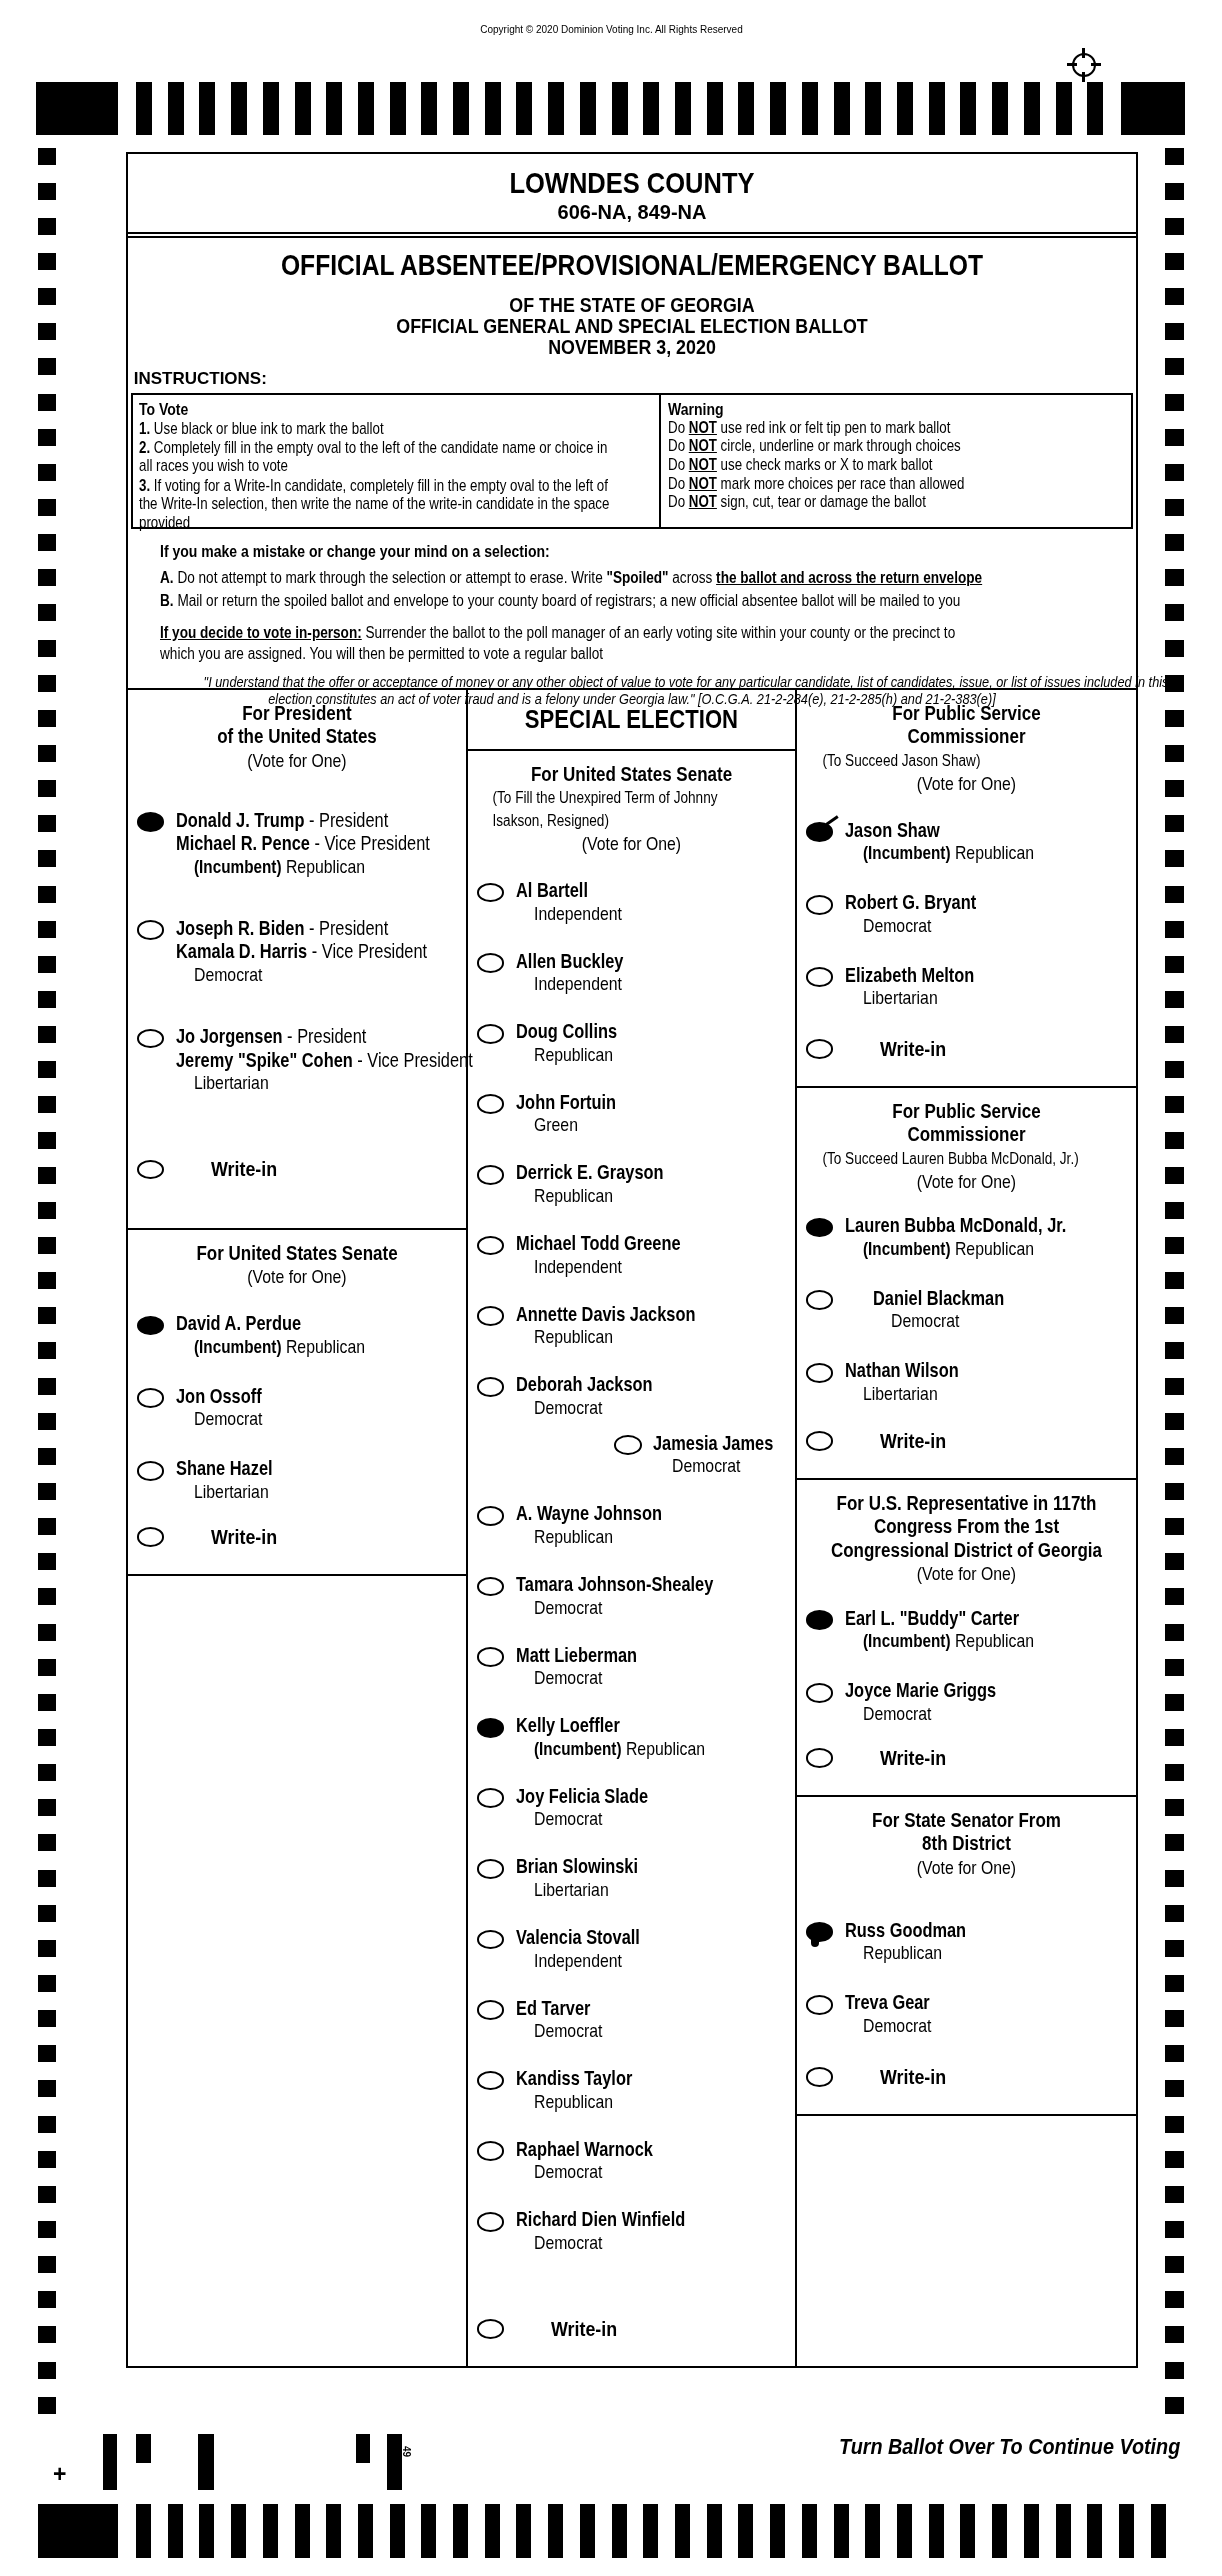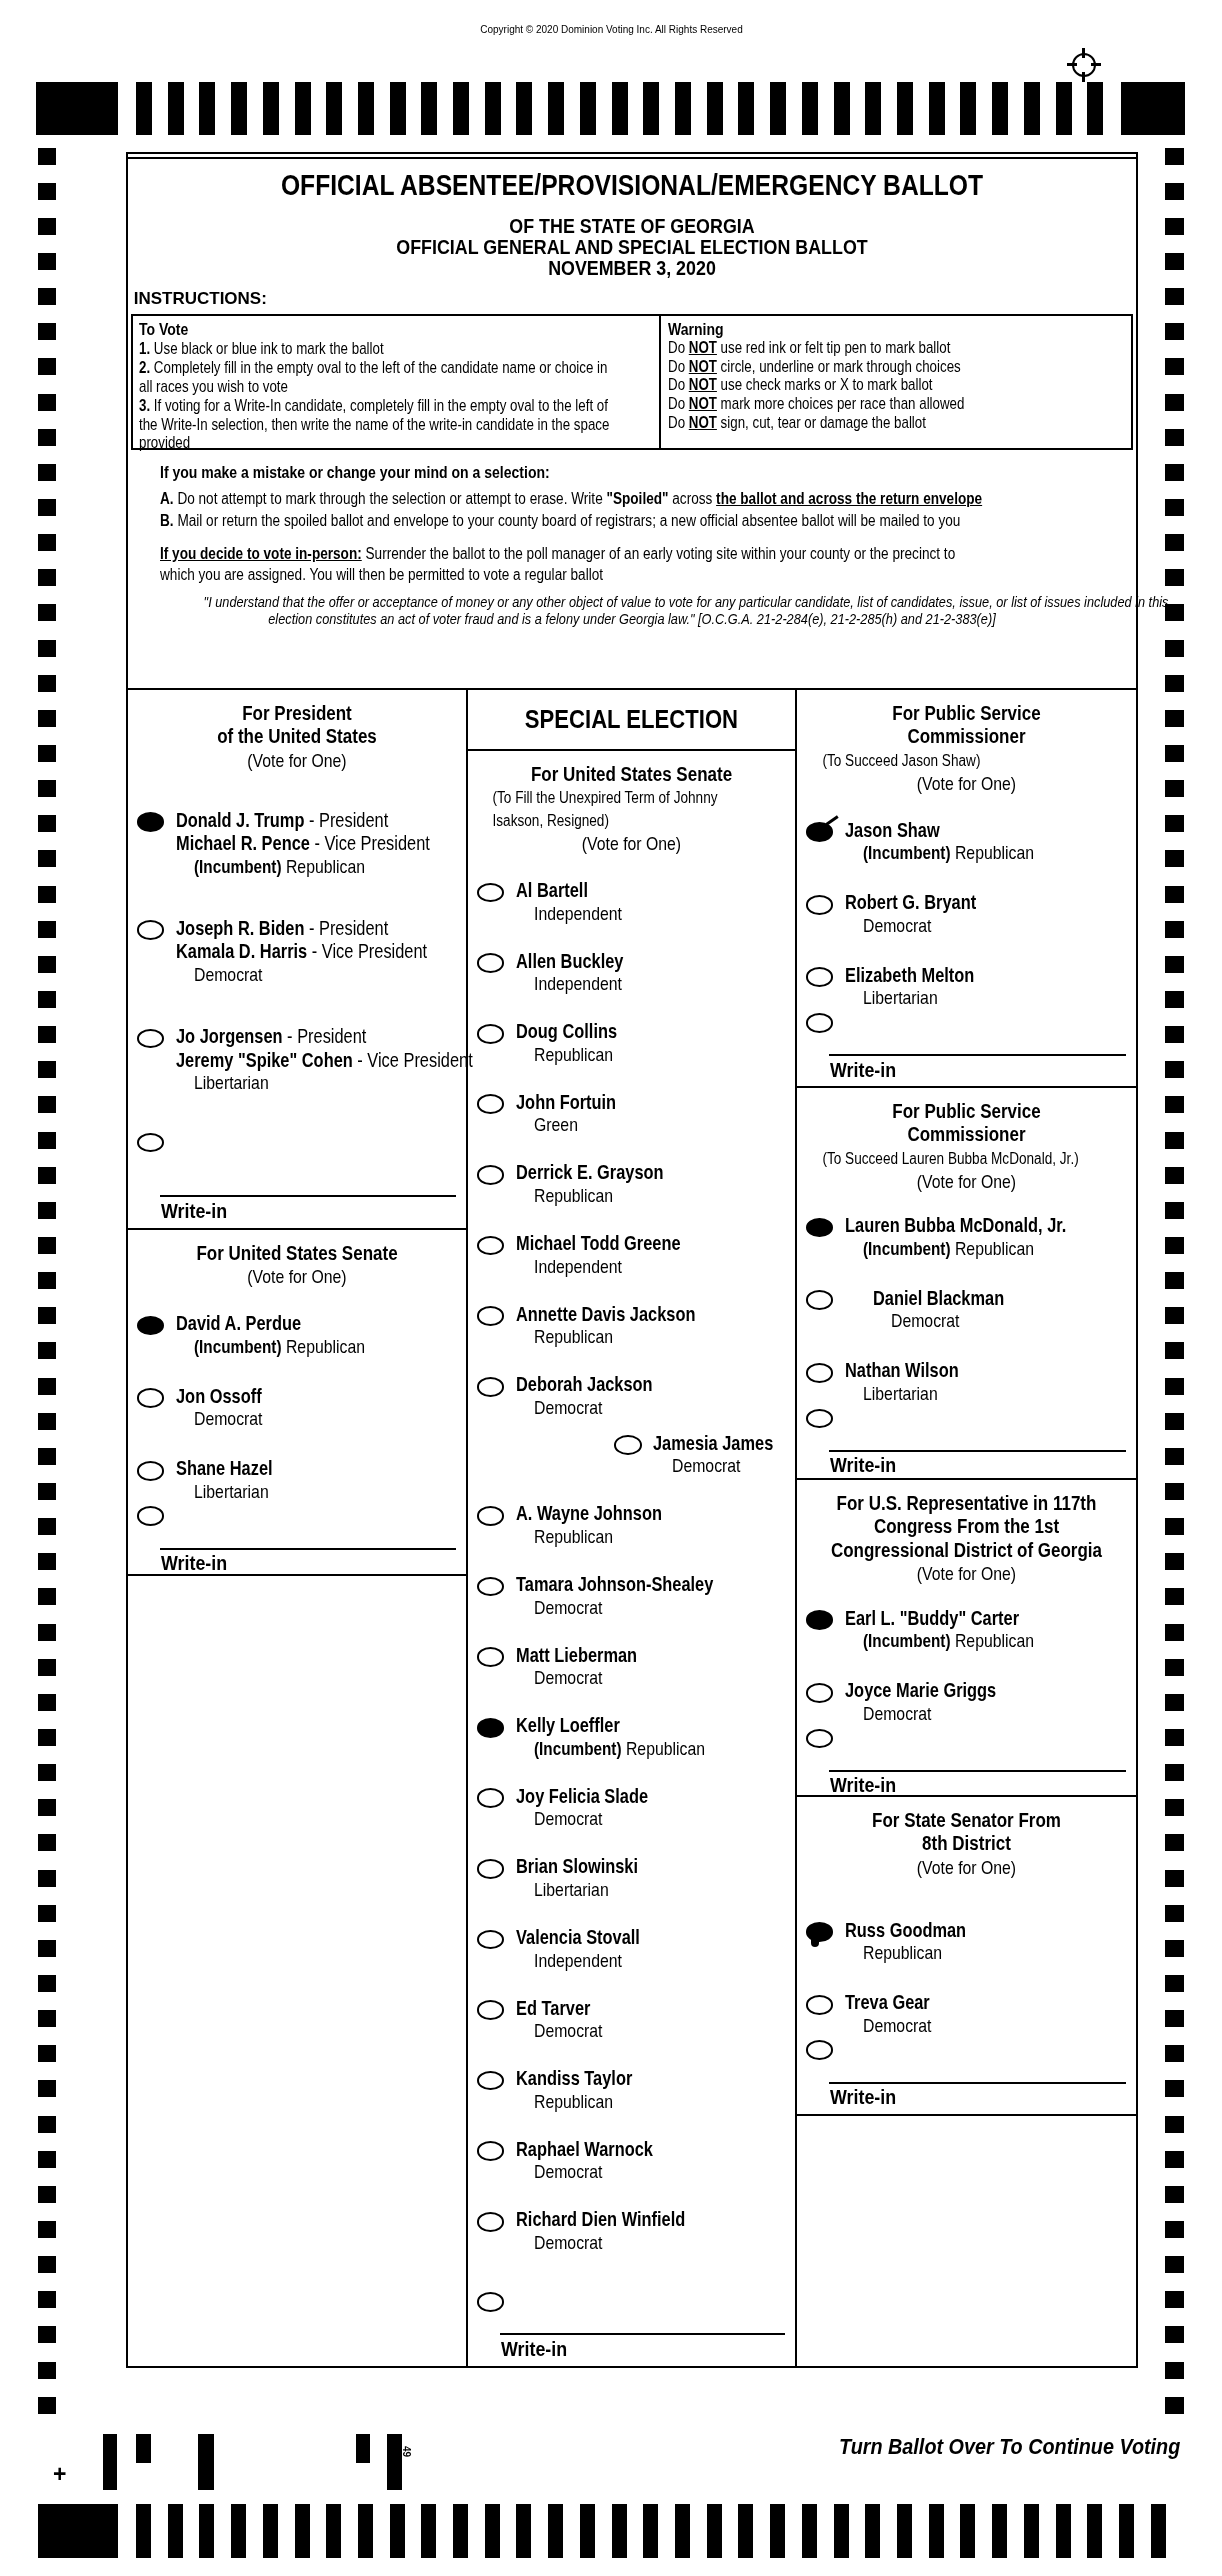--- a/index.html
+++ b/index.html
@@ -60,21 +60,21 @@
         position:relative;background:#fff}
   .oval.filled{background:#000}
   .oval.tick::after{content:"";position:absolute;width:14.3px;height:2.9px;background:#000;right:-8.6px;top:-5px;transform:rotate(-35deg)}
   .oval.drip::after{content:"";position:absolute;width:7.9px;height:9.3px;background:#000;left:3.6px;bottom:-7.2px;border-radius:0 0 5px 5px}
   .ctext{margin-left:11.5px}
   .cname{font-weight:700;font-size:19.3px;line-height:23.6px}
   .cname .sfx{font-weight:400}
   .cparty{font-size:18.6px;line-height:22px;padding-left:18.6px;font-weight:400}
   .cparty .inc{font-weight:700;font-size:18px}
 
-  .wi{margin-top:auto;padding:0 10px 5.7px 8.6px;display:flex;flex-direction:column}
+  .wi{margin-top:auto;padding:0 10px 5.7px 8.6px;display:flex;flex-direction:row}
   .wi .oval{margin-bottom:21.5px}
   .wi-line{border-top:2.1px solid #000;margin-left:23px}
   .wi-label{font-weight:700;font-size:21px;line-height:23.6px;margin:1.4px 0 0 24px}
 
   .turn{position:absolute;top:2434px;right:43px;font-weight:700;font-style:italic;font-size:22px;
         transform:scaleX(.9);transform-origin:100% 50%}
   .plus{position:absolute;left:53px;top:2461px;font-size:23px;font-weight:700}
   .stub{position:absolute;left:401px;top:2446px;font-size:10px;font-weight:700;writing-mode:vertical-rl}
 </style>
 </head>
@@ -287,20 +287,26 @@
       <div class="bar" style="left: 1165px; top: 2291px; width: 19.3px; height: 16.5px;"></div>
       <div class="bar" style="left: 38px; top: 2326px; width: 18px; height: 16.5px;"></div>
       <div class="bar" style="left: 1165px; top: 2326px; width: 19.3px; height: 16.5px;"></div>
       <div class="bar" style="left: 38px; top: 2362px; width: 18px; height: 16.5px;"></div>
       <div class="bar" style="left: 1165px; top: 2362px; width: 19.3px; height: 16.5px;"></div>
       <div class="bar" style="left: 38px; top: 2397px; width: 18px; height: 16.5px;"></div>
       <div class="bar" style="left: 1165px; top: 2397px; width: 19.3px; height: 16.5px;"></div>
     </div>
 
   <div class="content">
+    <div class="hdr">
+      <div class="county">
+          <span class="nwc">LOWNDES COUNTY</span>
+        </div>
+      <div class="ids">606-NA, 849-NA</div>
+    </div>
     <div class="dbl"></div>
 
     <div class="btitle">
         <span class="nwc">OFFICIAL ABSENTEE/PROVISIONAL/EMERGENCY BALLOT</span>
       </div>
     <div class="el-wrap">
       <div class="eline">
           <span class="nwc">OF THE STATE OF GEORGIA</span>
         </div>
       <div class="eline">

